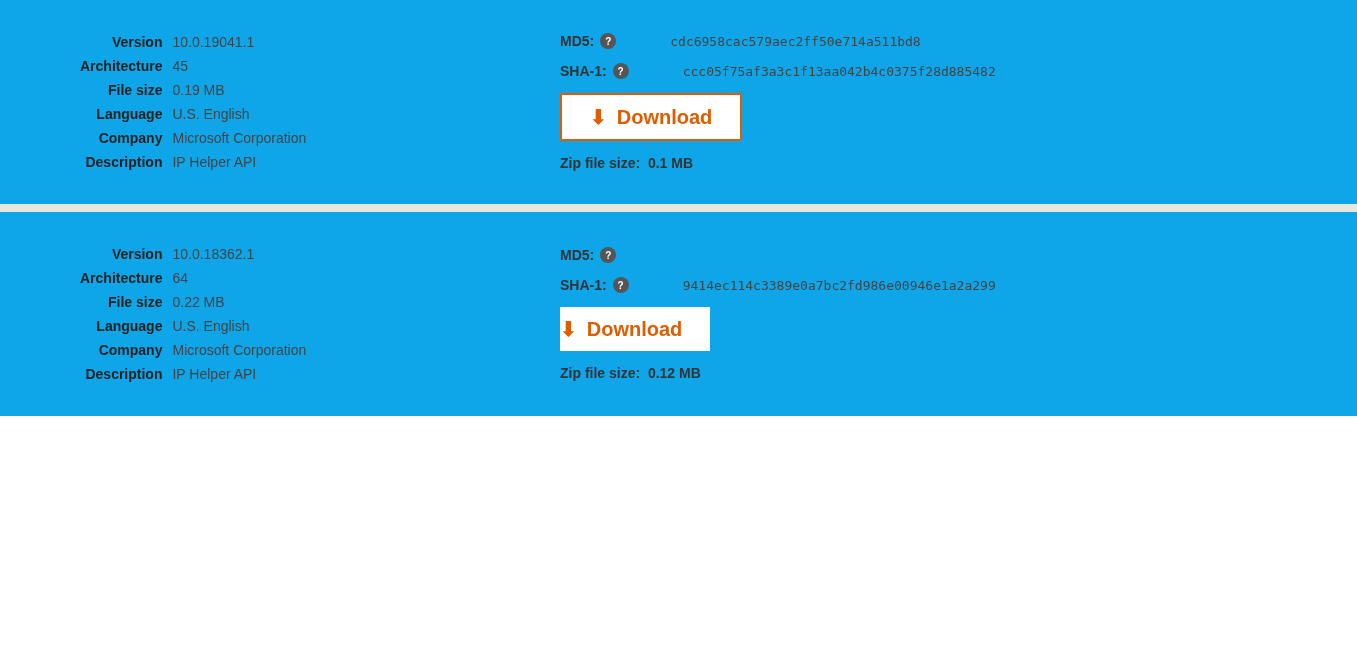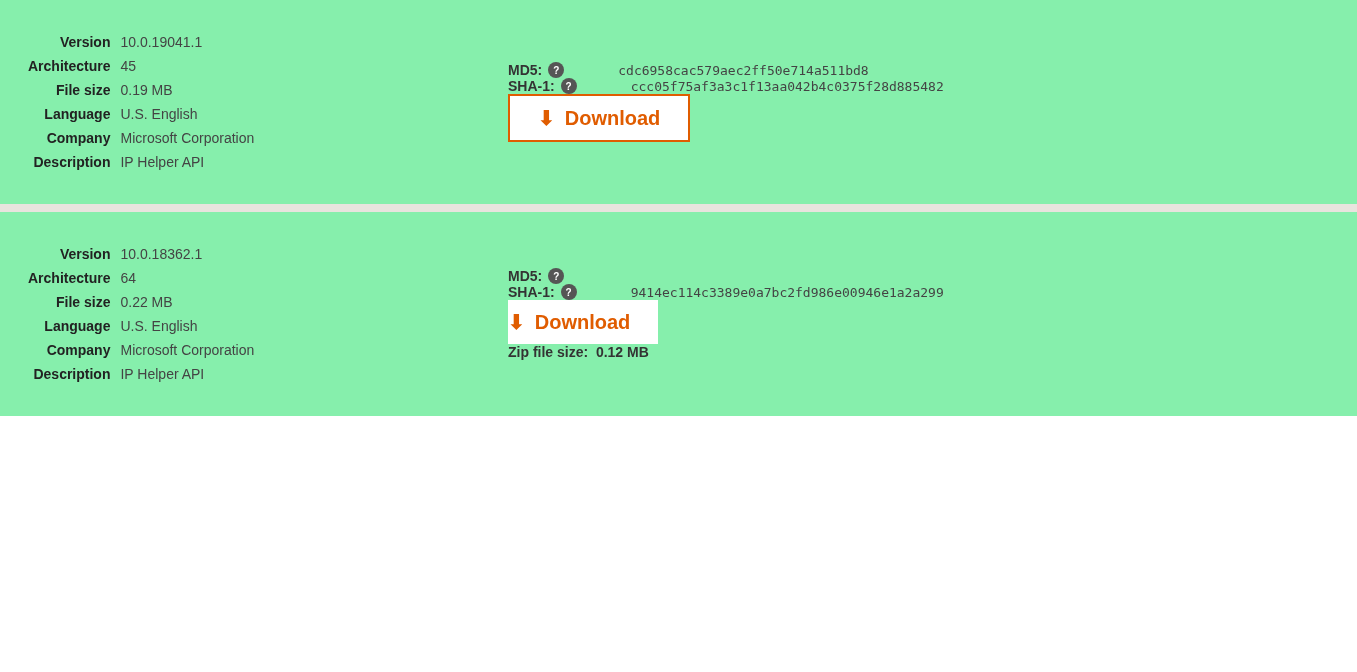--- a/index.html
+++ b/index.html
@@ -10,22 +10,22 @@
 
     body {
       font-family: Arial, sans-serif;
       background: #ffffff;
       color: #333;
       font-size: 14px;
     }
 
     .file-entry {
       display: flex;
-      padding: 30px 28px;
-      background: #86efac;
+      padding: 30px 80px;
+      background: #0ea5e9;
     }
 
     .file-meta {
       flex: 0 0 400px;
       min-width: 300px;
     }
 
     .file-meta table {
       border-collapse: collapse;
     }
@@ -46,20 +46,21 @@
     .file-meta table tr td:last-child {
       color: #444;
     }
 
     .file-actions {
       flex: 1;
       padding-left: 80px;
       display: flex;
       flex-direction: column;
       justify-content: center;
+      gap: 14px;
     }
 
     .hash-row {
       display: flex;
       align-items: center;
       gap: 6px;
       font-size: 14px;
       color: #333;
     }
 
@@ -172,20 +173,24 @@
     </div>
     <div class="hash-row">
       <span class="hash-label">SHA-1:</span>
       <span class="hash-icon">?</span>
       <span class="hash-value">ccc05f75af3a3c1f13aa042b4c0375f28d885482</span>
     </div>
     <button class="download-btn">
       <span class="download-icon">⬇</span>
       <span>Download</span>
     </button>
+    <div class="zip-size">
+      <span>Zip file size:</span>
+      &nbsp;<span>0.1 MB</span>
+    </div>
   </div>
 </div>
 
 <div class="divider"></div>
 
 <div class="file-entry">
   <div class="file-meta">
     <table>
       <tbody>
           <tr>

